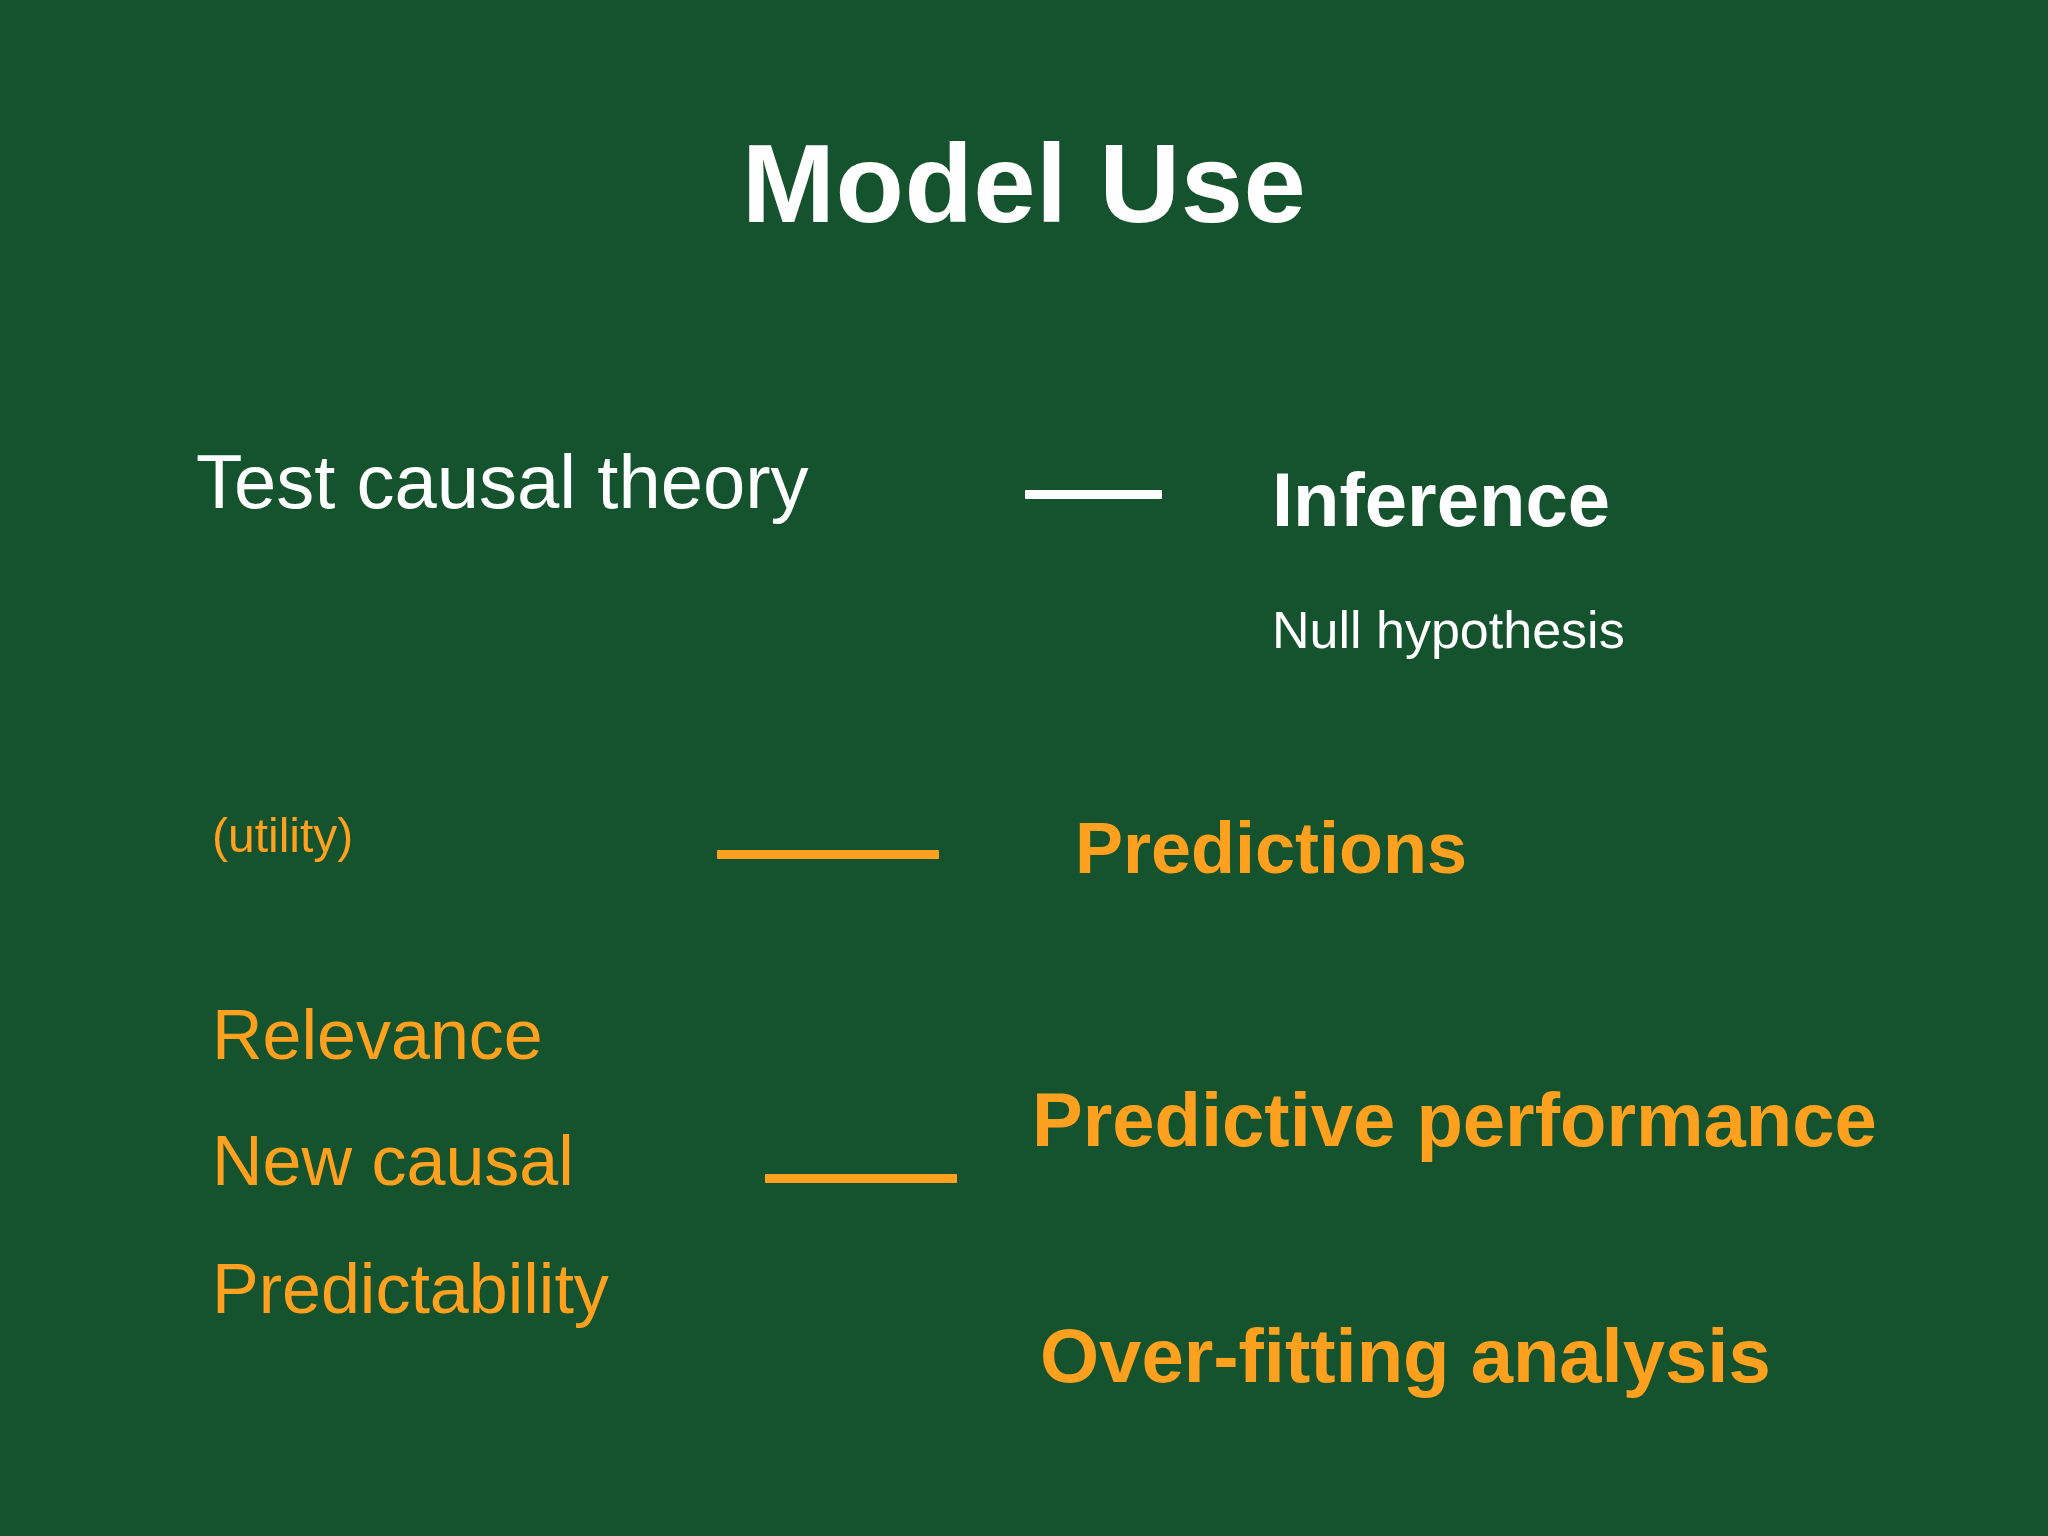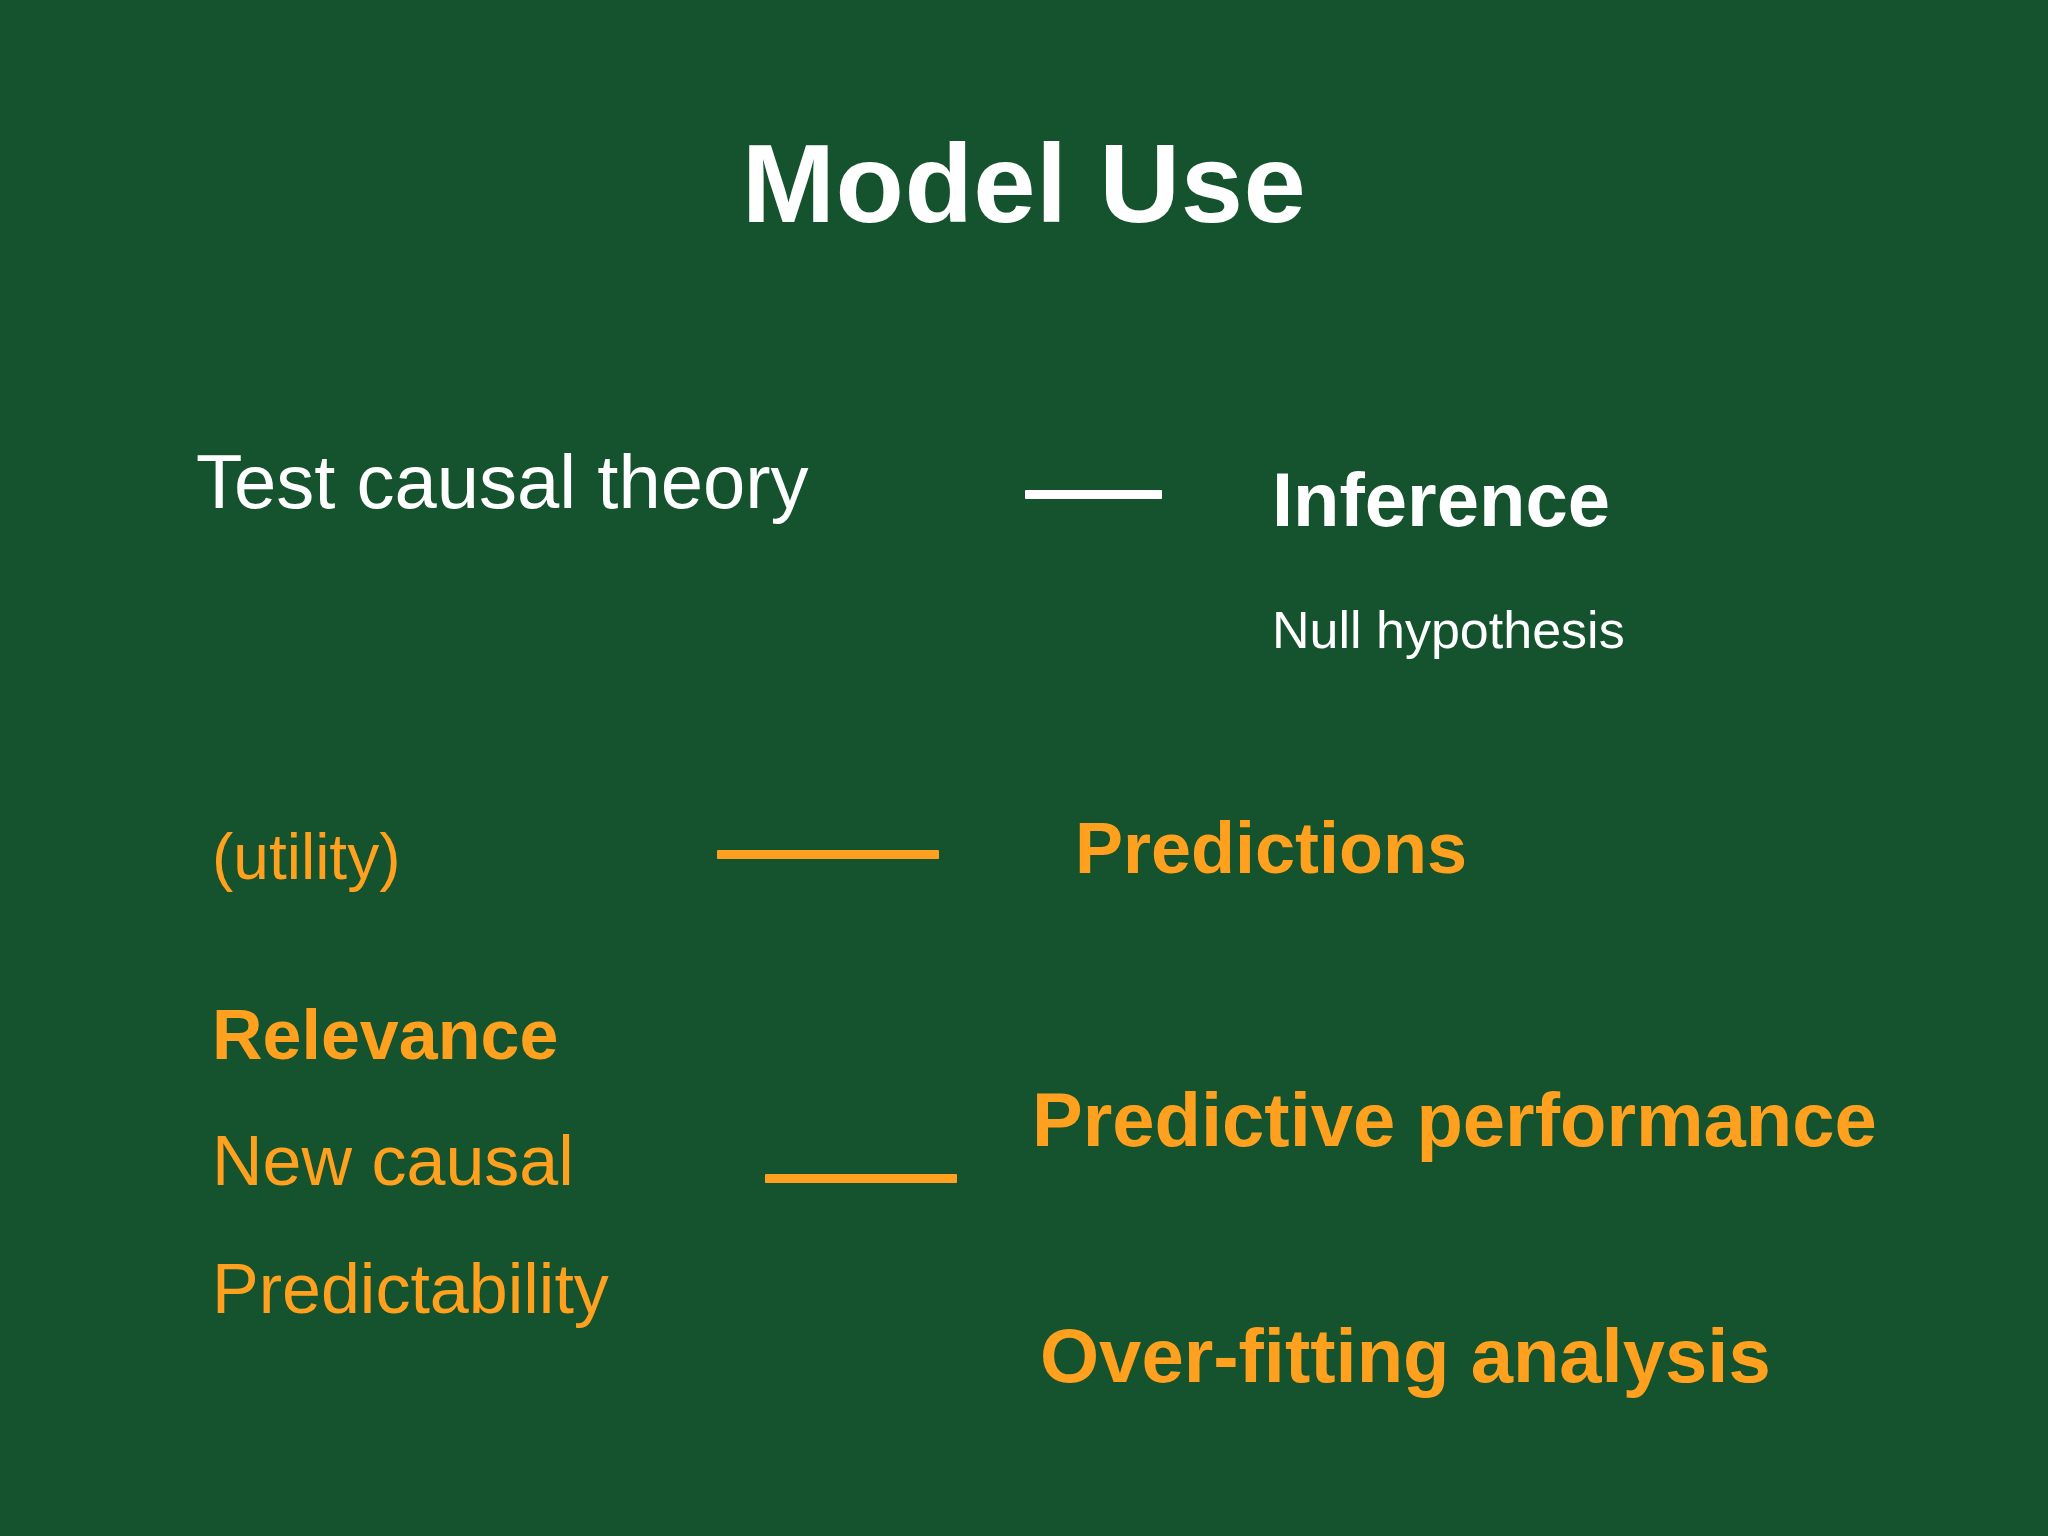--- a/index.html
+++ b/index.html
@@ -72,40 +72,38 @@
   #null-hypothesis {
     left: 1272px;
     top: 604px;
     font-size: 52px;
   }
 
   
   #utility-label {
     left: 212px;
     top: 812px;
-    font-size: 64px;
-    margin-top: 13px;
+    font-size: 48px;
   }
   #rule-predictions {
     left: 717px;
     top: 850px;
     width: 222px;
   }
   #predictions-heading {
     left: 1075px;
     top: 812px;
     font-size: 72px;
   }
 
   
   #relevance-item {
     left: 212px;
     top: 1000px;
     font-size: 70px;
-    font-weight: bold;
   }
   #new-theory-item {
     left: 212px;
     top: 1126px;
     font-size: 70px;
   }
   #predictability-item {
     left: 212px;
     top: 1254px;
     font-size: 70px;

